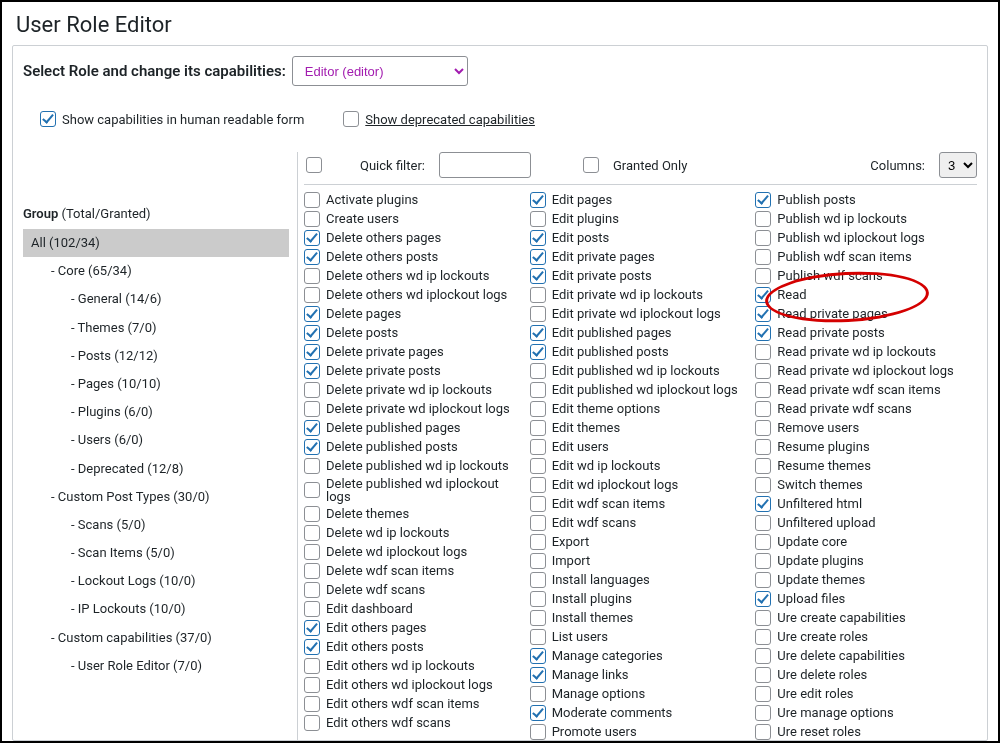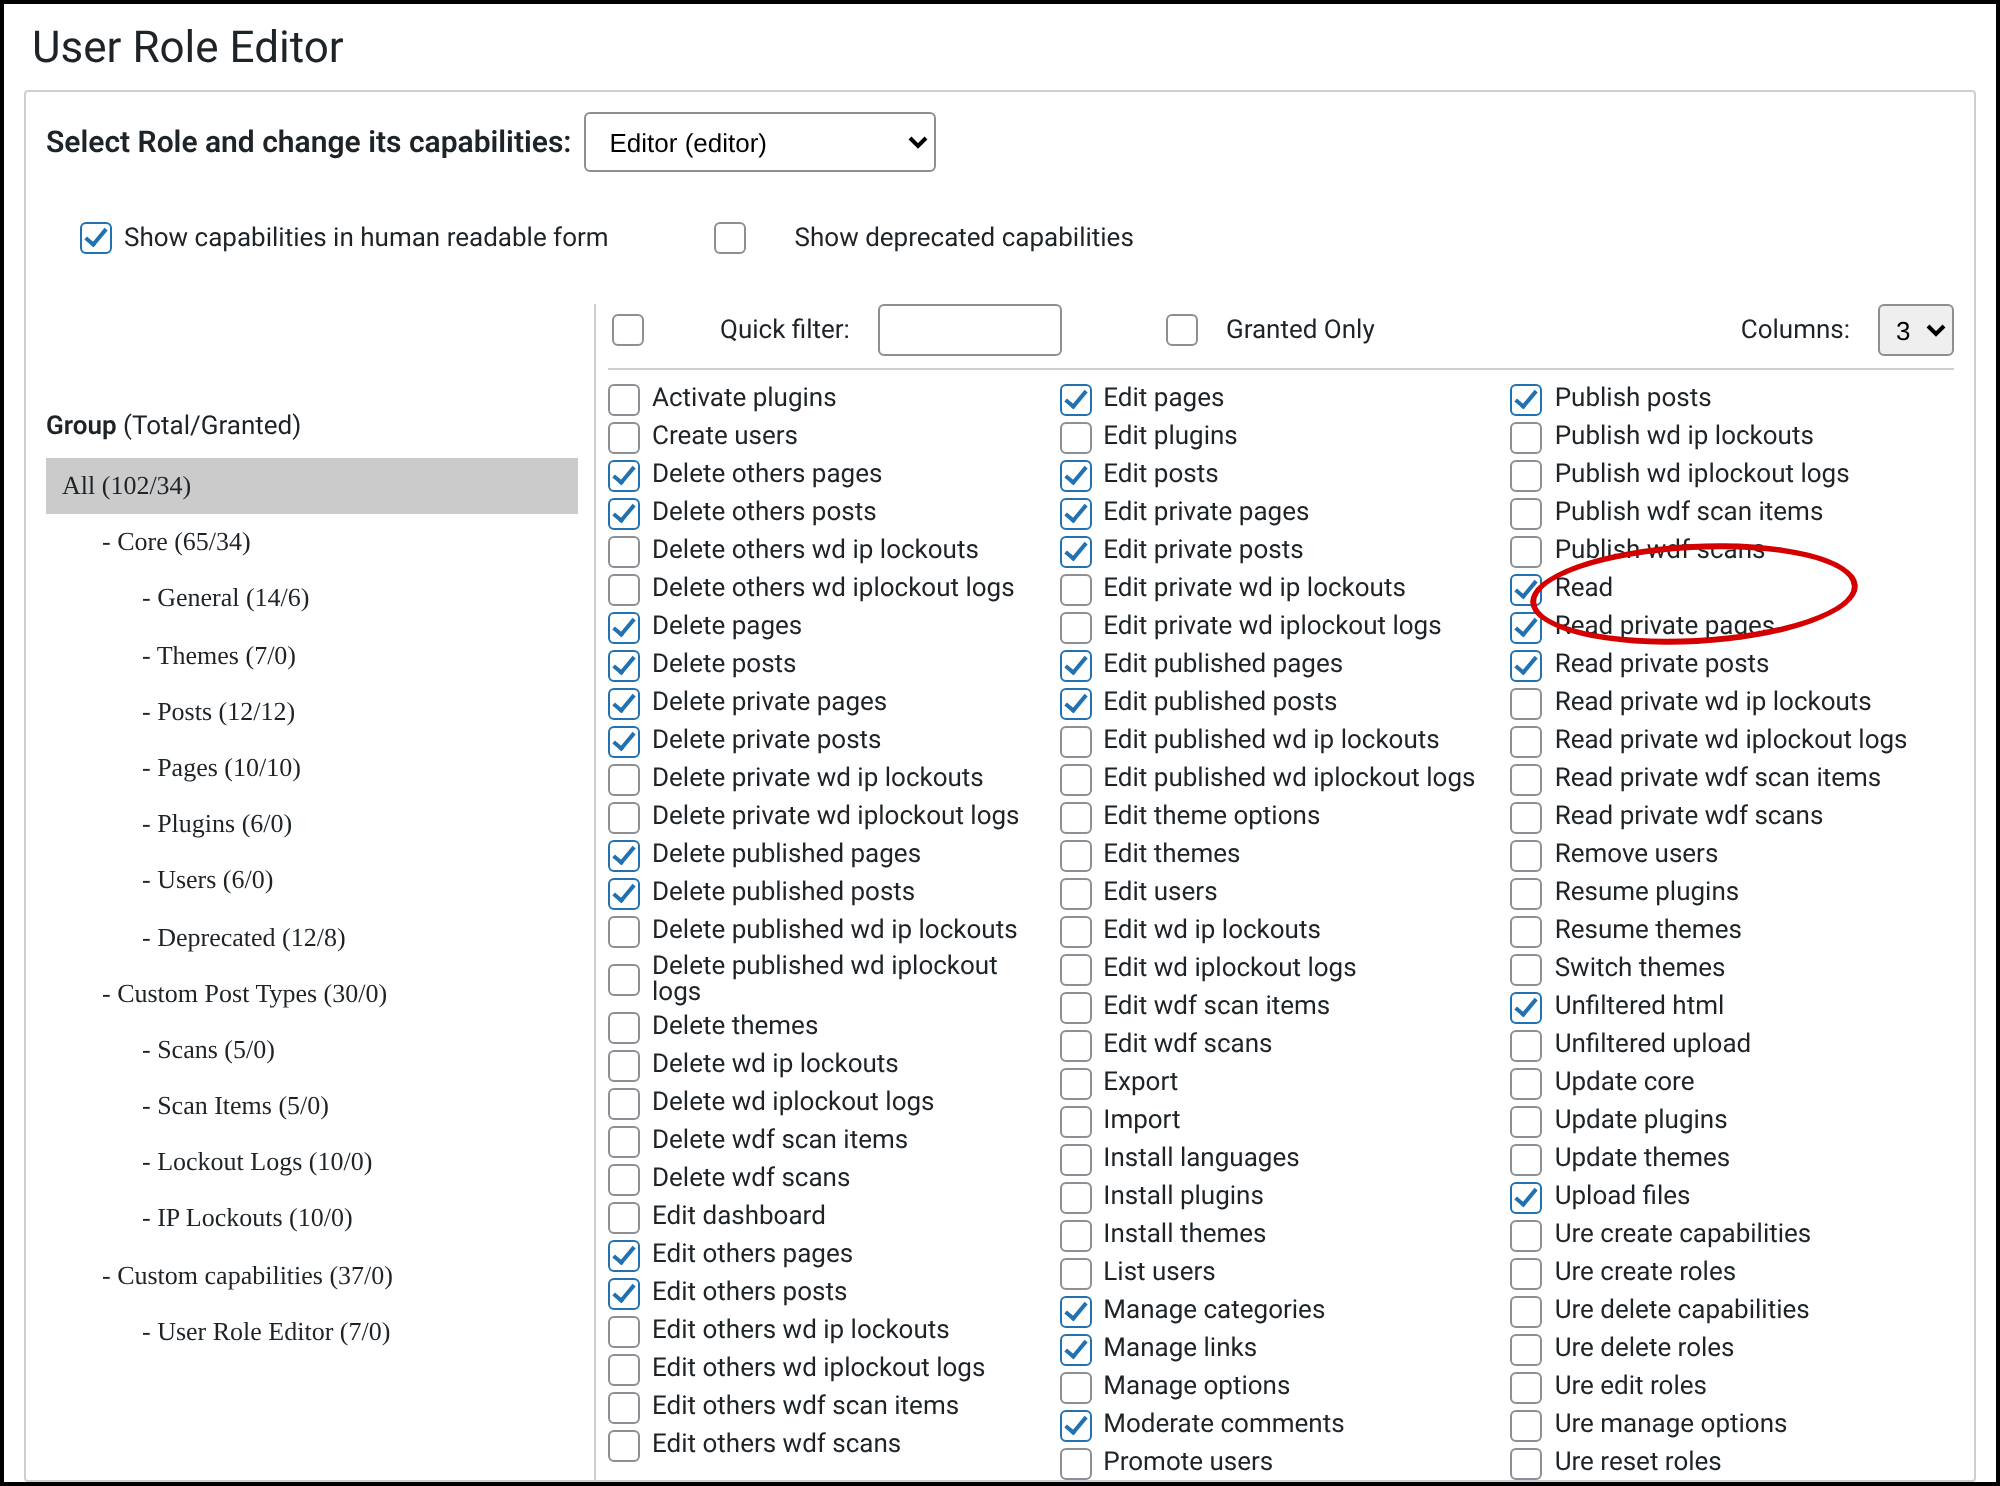--- a/index.html
+++ b/index.html
@@ -41,21 +41,21 @@
   .row { display: flex; align-items: center; gap: 6px; margin-bottom: 8px; }
   .label-bold { font-weight: 600; font-size: 15px; }
   select.role-select {
     font-size: 13px;
     padding: 4px 22px 4px 8px;
     border: 1px solid #8c8f94;
     border-radius: 3px;
     background: #fff;
     min-width: 176px;
     height: 30px;
-    color: #000000;
+    color: #a21caf;
   }
   .cap-cb {
     width: 16px; height: 16px;
     appearance: none;
     border: 1px solid #8c8f94;
     border-radius: 3px;
     background: #fff;
     display: inline-block;
     position: relative;
     cursor: pointer;
@@ -90,21 +90,20 @@
   .group-header {
     font-size: 13px;
     padding: 6px 0 8px 0;
     margin-top: 48px;
   }
   .group-header b { font-weight: 600; }
   .group-list {
     list-style: none;
     margin: 0;
     padding: 0;
-    font-family: Liberation Serif, serif;
   }
   .group-list li {
     padding: 5px 8px;
     font-size: 13px;
     color: #2271b1;
     cursor: pointer;
     line-height: 1.4;
   }
   .group-list li.selected {
     background: #cbcbcb;
@@ -194,21 +193,21 @@
         <span class="label-bold">Select Role and change its capabilities:</span>
         <select class="role-select">
           <option>Editor (editor)</option>
         </select>
       </div>
       <div class="row" style="gap:22px;">
         <label class="row" style="gap:6px;margin:17px;">
           <input type="checkbox" class="cap-cb" id="cb-human" checked="" style="">
           <span class="cb-label">Show capabilities in human readable form</span>
         </label>
-        <label class="row" style="gap:24px;margin:14px;">
+        <label class="row" style="gap:6px;margin:0;text-decoration:underline;">
           <input type="checkbox" class="cap-cb" id="cb-deprecated" style="">
           <span class="cb-label">Show deprecated capabilities</span>
         </label>
       </div>
     </div>
 
     <div class="columns-wrap">
 
       <div class="sidebar">
         <div class="group-header">

